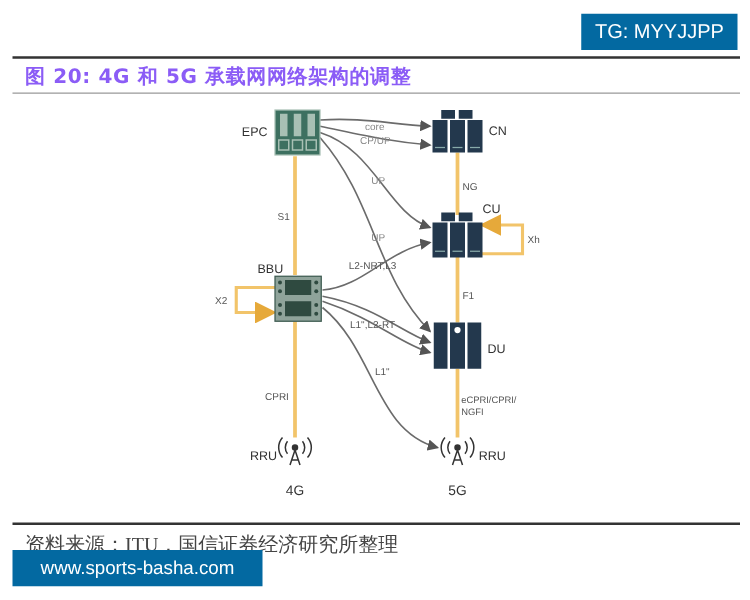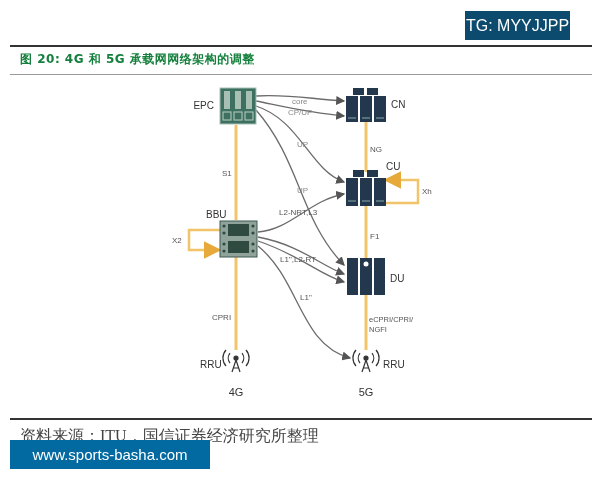--- a/index.html
+++ b/index.html
@@ -1,19 +1,19 @@
 <!DOCTYPE html>
 <html><head>
 <meta charset="utf-8">
 <style>
   html, body { margin:0; padding:0; background:#ffffff; }
   body { width:600px; height:480px; position:relative; overflow:hidden; font-family:"Liberation Sans", sans-serif; }
-  .watermark-top { position:absolute; left:465px; top:11px; width:105px; height:29px; background:#0c4a6e; color:#ffffff; font-size:16px; line-height:29px; text-align:center; }
+  .watermark-top { position:absolute; left:465px; top:11px; width:125px; height:29px; background:#0369a1; color:#ffffff; font-size:16px; line-height:29px; text-align:center; }
   .rule-top { position:absolute; left:10px; top:45px; width:582px; height:2px; background:#333; }
-  .fig-title { position:absolute; left:20px; top:51px; font-size:12px; font-weight:bold; color:#15803d; letter-spacing:0.5px; font-family:"DejaVu Sans", sans-serif; }
+  .fig-title { position:absolute; left:20px; top:51px; font-size:16px; font-weight:bold; color:#8b5cf6; letter-spacing:0.5px; font-family:"DejaVu Sans", sans-serif; }
   .rule-title { position:absolute; left:10px; top:74px; width:582px; height:1px; background:#999; }
   .diagram { position:absolute; left:0; top:0; width:600px; height:480px; }
   .rule-bottom { position:absolute; left:10px; top:418px; width:582px; height:2px; background:#333; }
   .source { position:absolute; left:20px; top:426px; font-size:16px; color:#444; font-family:Liberation Serif, serif; }
   .watermark-bottom { position:absolute; left:10px; top:440px; width:200px; height:29px; background:#0369a1; color:#ffffff; font-size:15px; line-height:29px; text-align:center; }
   svg text { font-family:"Liberation Sans", sans-serif; }
 </style>
 </head>
 <body>
 

